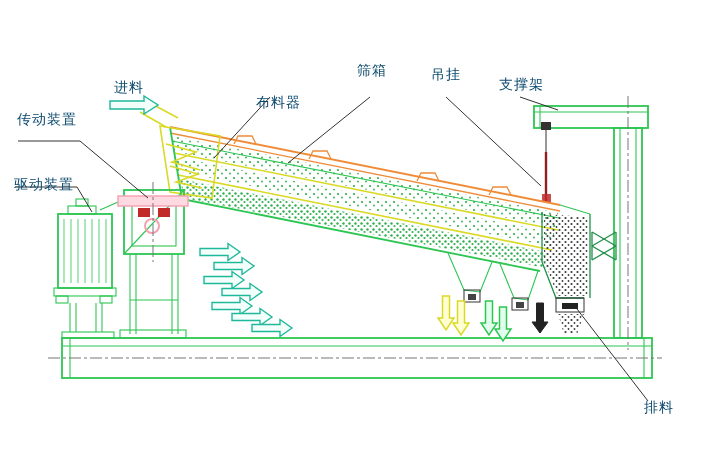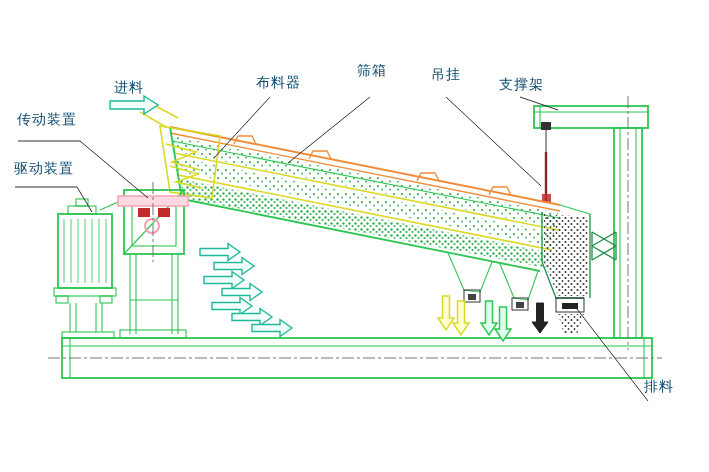--- a/index.html
+++ b/index.html
@@ -197,21 +197,21 @@
     <polyline points="15,187 77,187 92,212" class="leader"></polyline>
     <line x1="270" y1="97" x2="214" y2="158" class="leader"></line>
     <line x1="370" y1="97" x2="288" y2="163" class="leader"></line>
     <line x1="446" y1="97" x2="541" y2="186" class="leader"></line>
     <line x1="520" y1="97" x2="558" y2="110" class="leader"></line>
     <line x1="648" y1="401" x2="577" y2="309" class="leader"></line>
   </g>
 </svg>
 
 <div class="lbl" style="left:114px;top:79px">进料</div>
-<div class="lbl" style="left:256px;top:74px">布料器</div>
+<div class="lbl" style="left:256px;top:94px">布料器</div>
 <div class="lbl" style="left:357px;top:62px">筛箱</div>
 <div class="lbl" style="left:431px;top:66px">吊挂</div>
 <div class="lbl" style="left:499px;top:76px">支撑架</div>
 <div class="lbl" style="left:17px;top:111px">传动装置</div>
-<div class="lbl" style="left:14px;top:160px">驱动装置</div>
-<div class="lbl" style="left:644px;top:378px">排料</div>
+<div class="lbl" style="left:14px;top:176px">驱动装置</div>
+<div class="lbl" style="left:644px;top:399px">排料</div>
 
 </div>
 
 </body></html>

